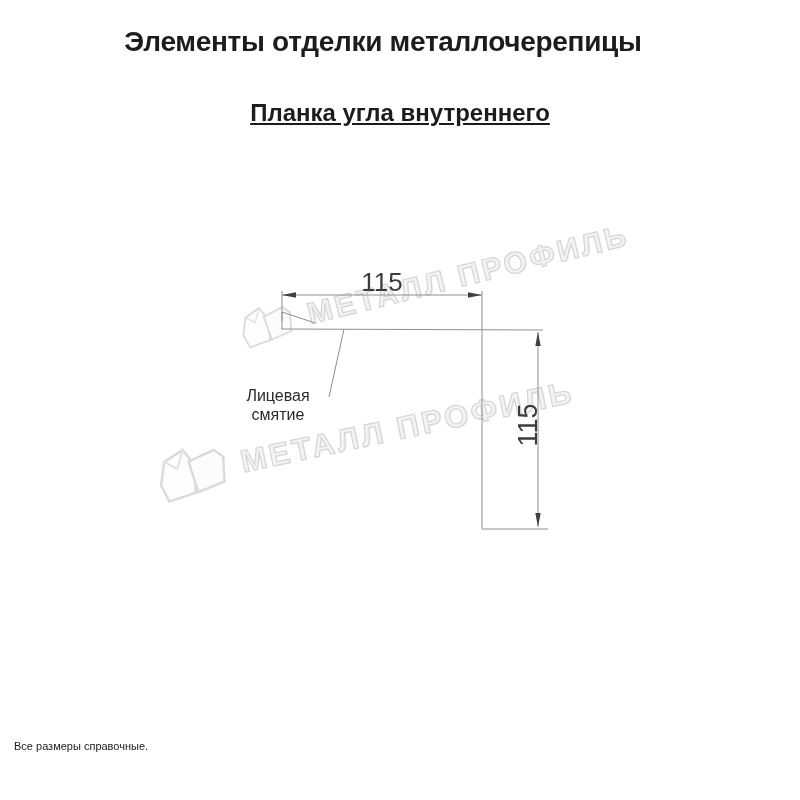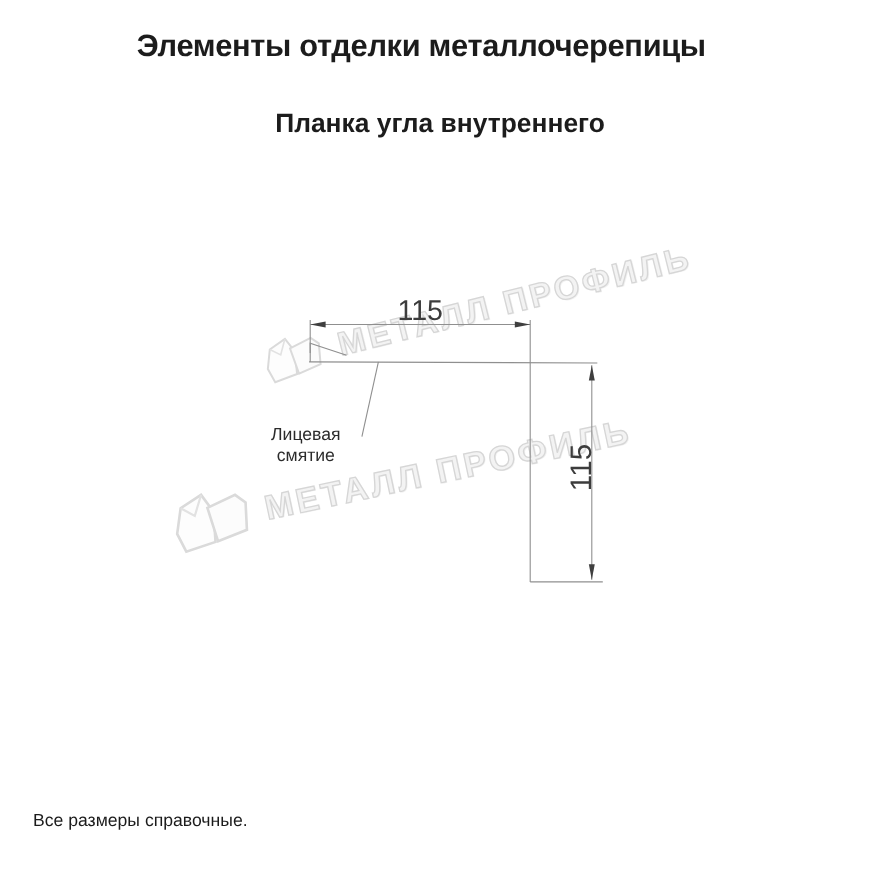--- a/index.html
+++ b/index.html
@@ -10,21 +10,21 @@
     color:#1a1a1a;
   }
   .page-title {
     position:absolute; left:-17px; top:26px; width:800px;
     text-align:center; font-size:28px; font-weight:bold;
     letter-spacing:-0.3px; color:#1c1c1c; margin:0;
   }
   .subtitle {
     position:absolute; left:0; top:93px; width:800px;
     text-align:center; font-weight:bold; font-size:24px;
-    line-height:39px; color:#1c1c1c;
+    line-height:39px; color:#1c1c1c;text-decoration:underline;
   }
   .drawing { position:absolute; left:0; top:0; width:800px; height:800px; }
 
   
   .wm { position:absolute; display:flex; align-items:center; transform-origin:0 50%; pointer-events:none; }
   .wm1 { left:238px; top:306px; height:52px; gap:10px; transform:rotate(-14deg); }
   .wm2 { left:155px; top:450px; height:62px; gap:8px;  transform:rotate(-12deg); }
   .wm-text {
     font-weight:bold; white-space:nowrap; letter-spacing:3px;
     color:#f3f3f3; -webkit-text-stroke:1.2px #d6d6d6;
@@ -42,21 +42,21 @@
   .dim-right {
     left:488px; top:411px; width:80px; height:28px; line-height:28px;
     text-align:center; transform:rotate(-90deg); font-size:27px;
   }
   .face-label {
     position:absolute; left:232px; top:386px; width:92px;
     text-align:center; font-size:16px; line-height:19px; color:#2b2b2b;
   }
   .footer {
     position:absolute; left:14px; top:734px;
-    font-size:16px; line-height:25px; color:#1b1b1b;margin-left:16px;
+    font-size:11px; line-height:25px; color:#1b1b1b;
   }
 </style>
 </head>
 <body>
 
 <h1 class="page-title">Элементы отделки металлочерепицы</h1>
 
 <div class="subtitle">
   <div>Планка угла внутреннего</div>
 </div>

